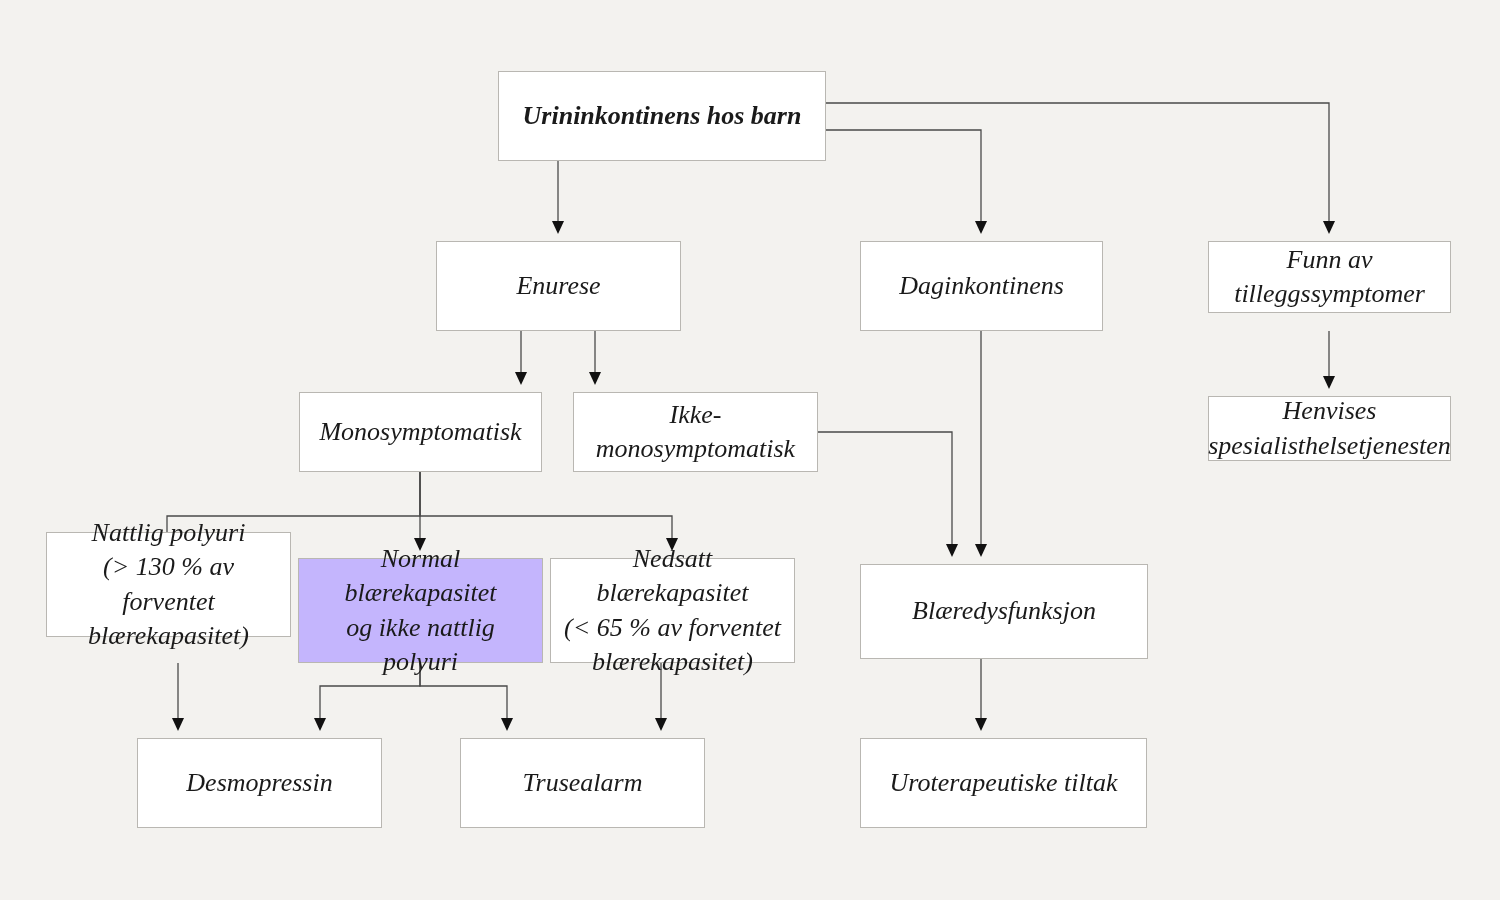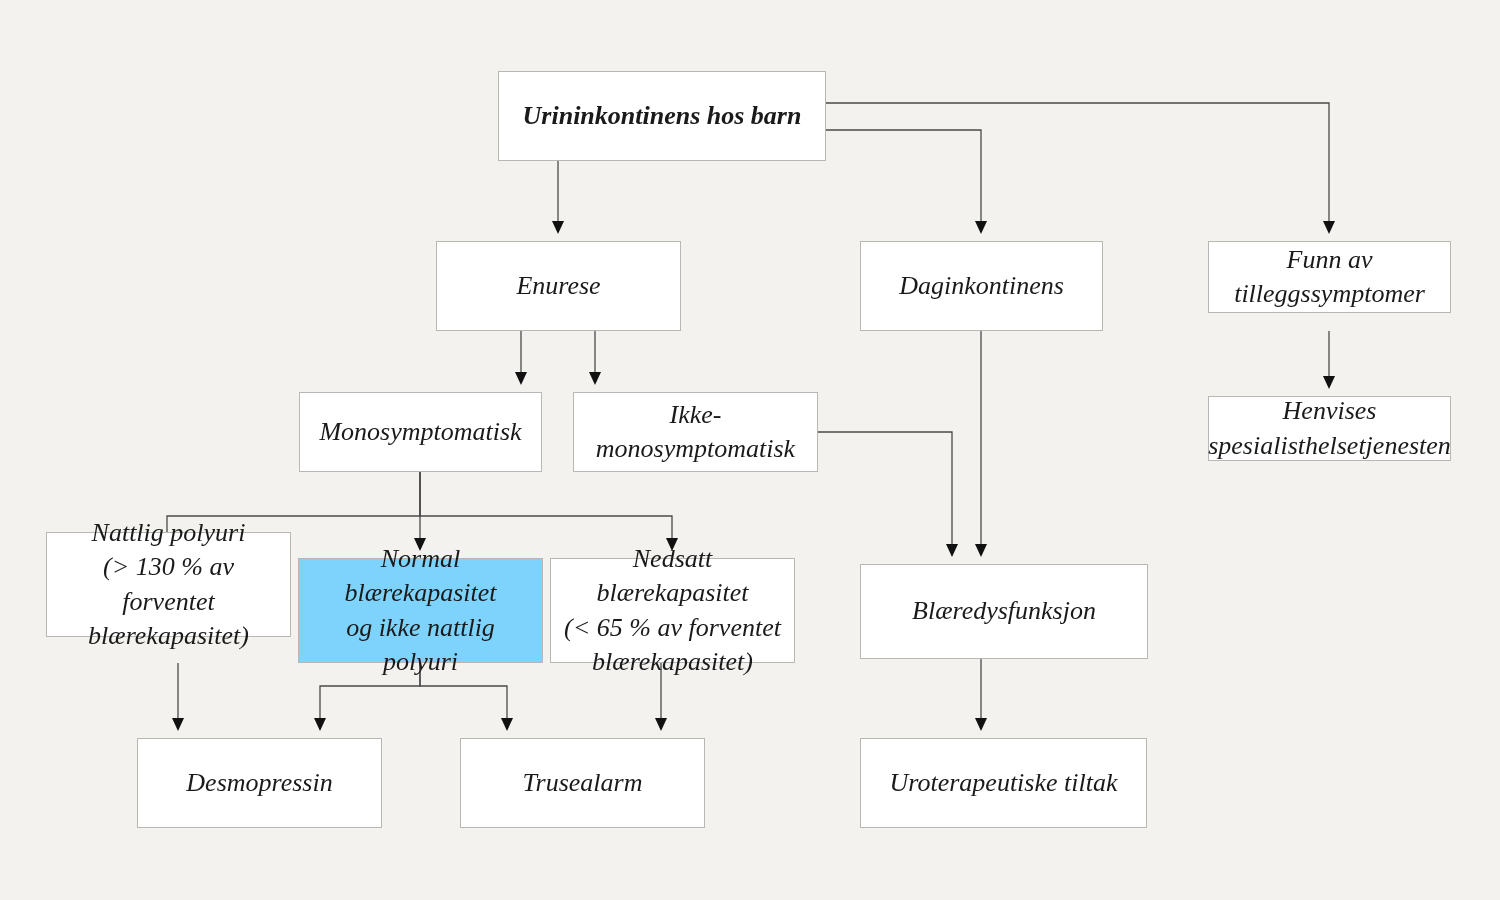--- a/index.html
+++ b/index.html
@@ -139,21 +139,21 @@
       </div>
       <div class="node" style="left: 1208px; top: 396px; width: 243px; height: 65px; background: rgb(255, 255, 255); border-color: rgb(185, 183, 178);">
         <span class="label">Henvises
 spesialisthelsetjenesten</span>
       </div>
       <div class="node" style="left: 46px; top: 532px; width: 245px; height: 105px; background: rgb(255, 255, 255); border-color: rgb(185, 183, 178); text-align: center;">
         <span class="label">Nattlig polyuri
 (&gt; 130 % av forventet
 blærekapasitet)</span>
       </div>
-      <div class="node" style="left: 298px; top: 558px; width: 245px; height: 105px; background: #7dd3fc; border-color: rgb(185, 183, 178);">
+      <div class="node" style="left: 298px; top: 558px; width: 245px; height: 105px; background: #c4b5fd; border-color: rgb(185, 183, 178);">
         <span class="label">Normal blærekapasitet
 og ikke nattlig polyuri</span>
       </div>
       <div class="node" style="left: 550px; top: 558px; width: 245px; height: 105px; background: rgb(255, 255, 255); border-color: rgb(185, 183, 178);">
         <span class="label">Nedsatt blærekapasitet
 (&lt; 65 % av forventet
 blærekapasitet)</span>
       </div>
       <div class="node" style="left: 860px; top: 564px; width: 288px; height: 95px; background: rgb(255, 255, 255); border-color: rgb(185, 183, 178);">
         <span class="label">Blæredysfunksjon</span>

